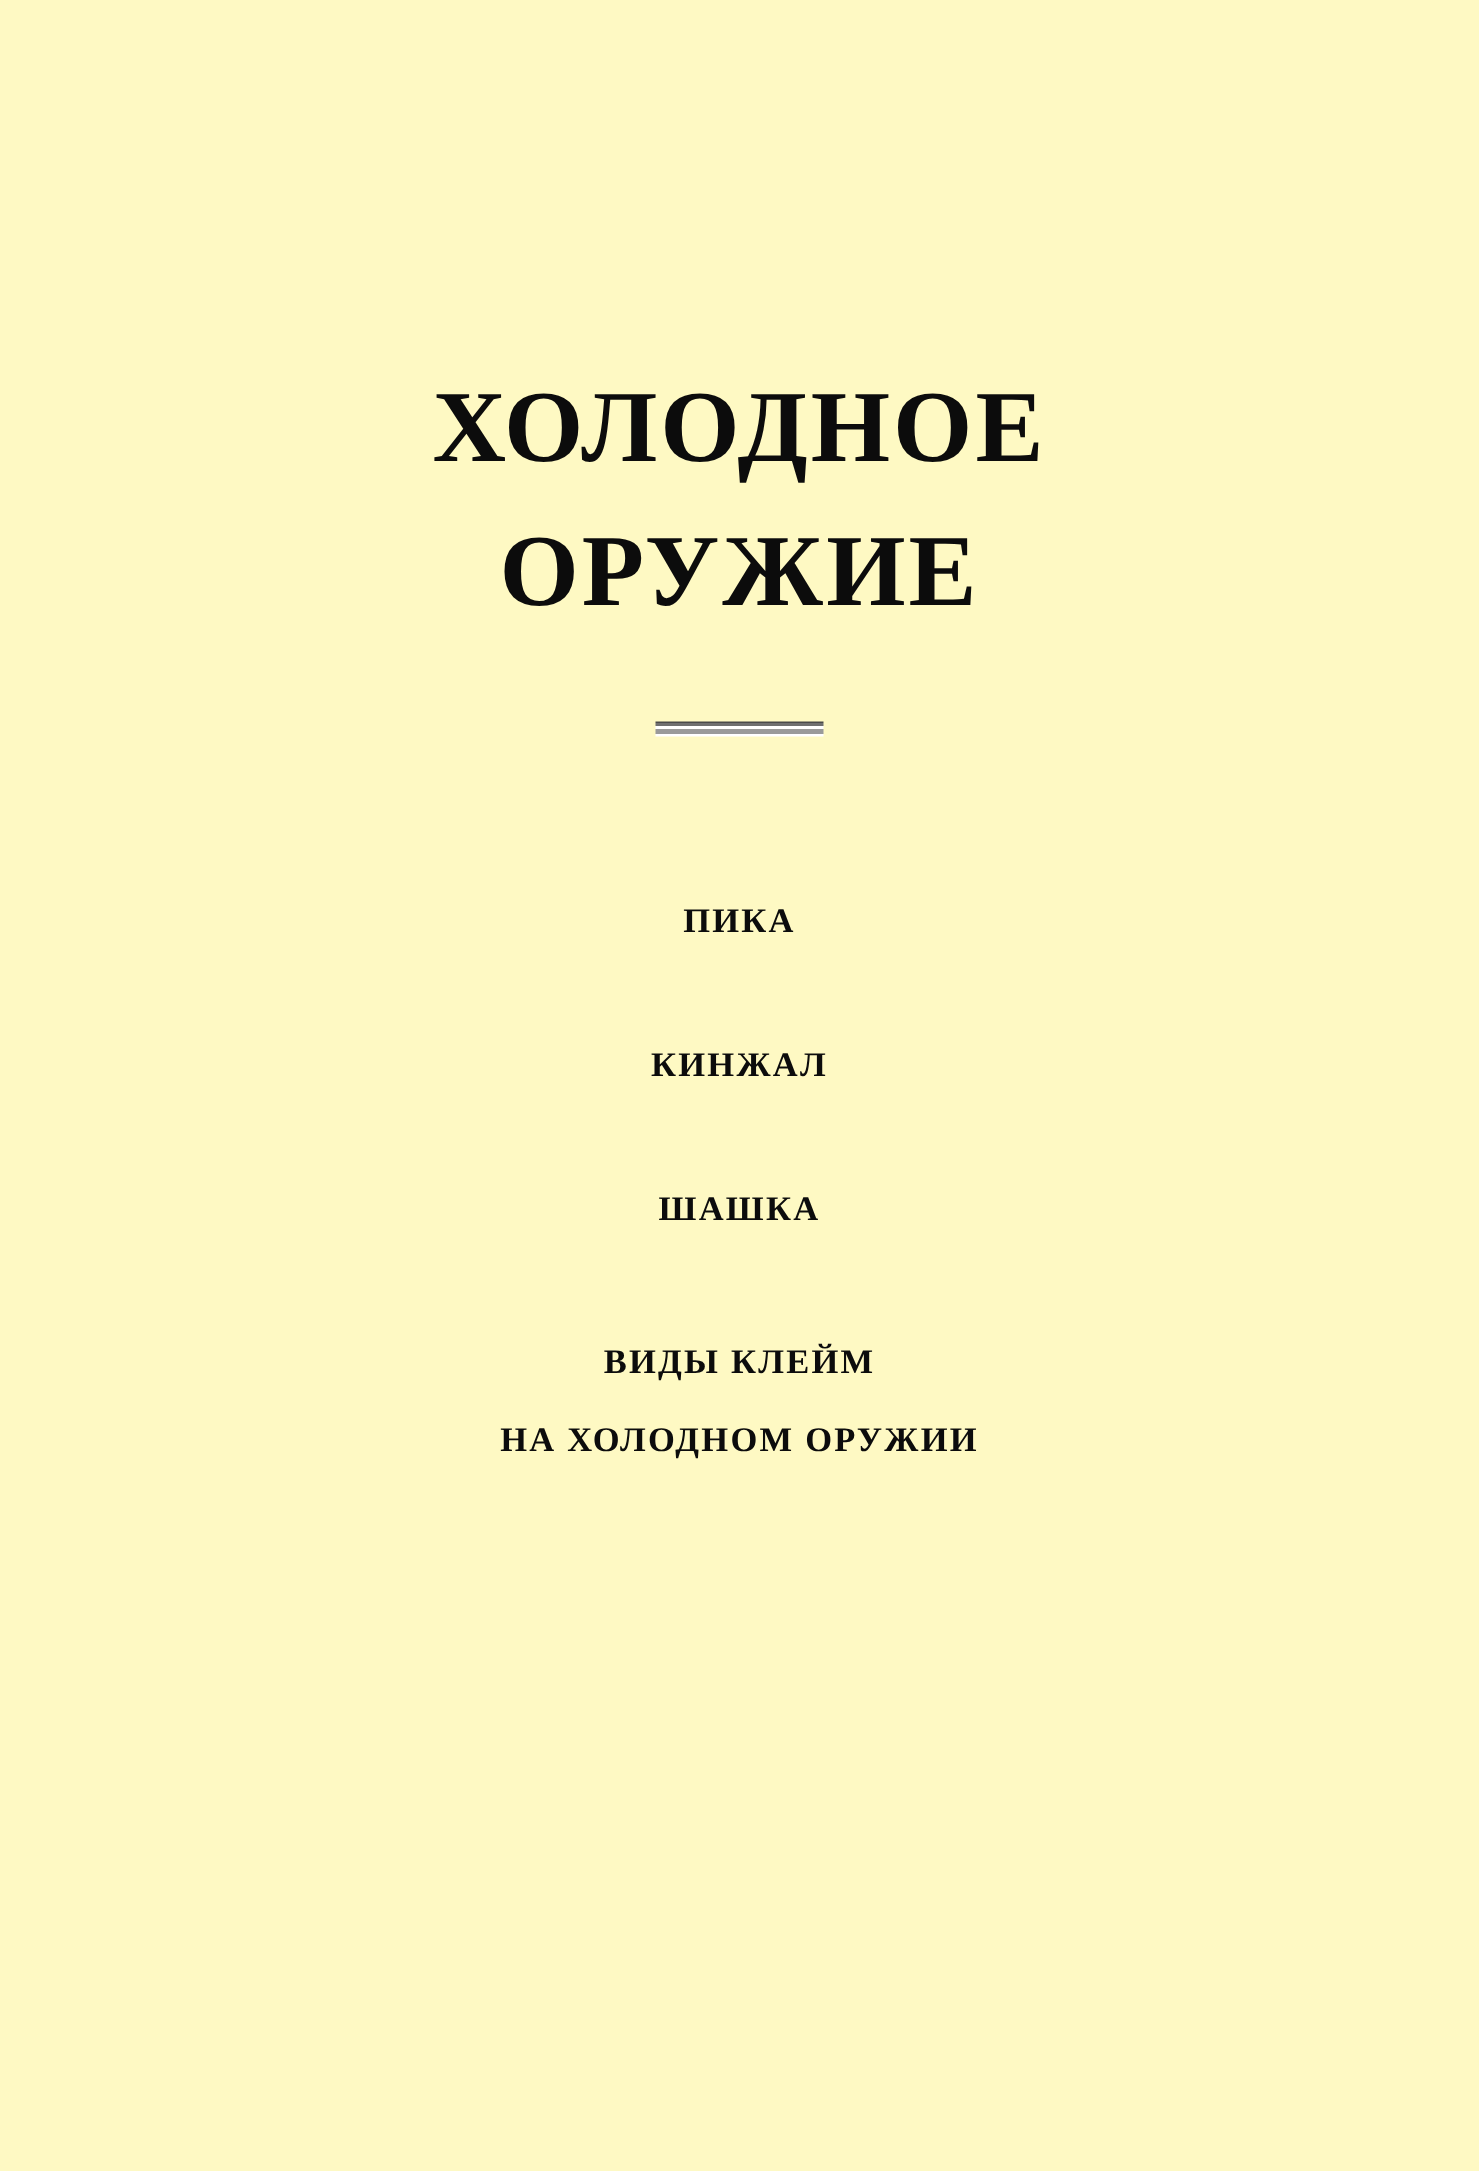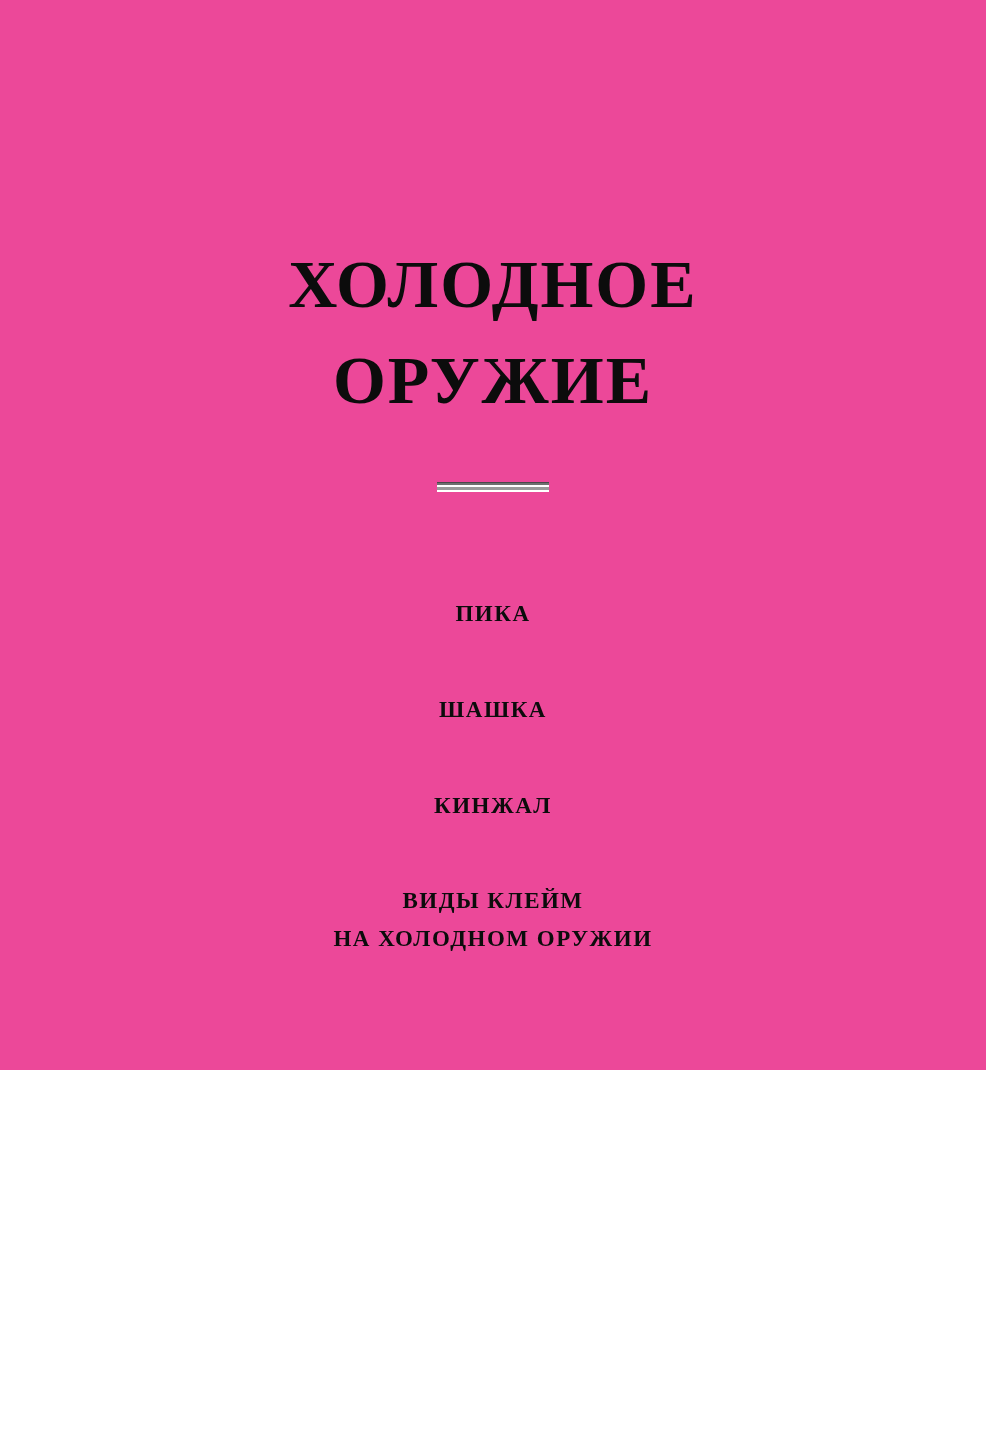--- a/index.html
+++ b/index.html
@@ -12,23 +12,23 @@
     width: 986px;
     height: 1447px;
     overflow: hidden;
     font-family: "Liberation Serif", "DejaVu Serif", serif;
     color: #111111;
   }
 
   .page {
     position: relative;
     width: 986px;
-    height: 1070px;
+    height: 1447px;
     box-sizing: border-box;
-    background: #ec4899;
+    background: #fef9c3;
   }
 
   .content {
     position: absolute;
     left: 0;
     top: 0;
     width: 986px;
     text-align: center;
   }
 
@@ -79,21 +79,21 @@
     font-weight: bold;
     font-size: 23px;
     line-height: 40px;
     letter-spacing: 1.5px;
     color: #0c0c0c;
     margin-bottom: 56px;
     white-space: pre-line;
   }
 
   .toc-entry.tight {
-    line-height: 38px;
+    line-height: 52px;
     margin-bottom: 0;
     margin-top: 12px;
   }
 </style>
 </head>
 <body>
 
 <div class="page">
   <div class="content">
 
@@ -101,20 +101,20 @@
       <div class="title-line">ХОЛОДНОЕ</div>
       <div class="title-line">ОРУЖИЕ</div>
     </div>
 
     <div class="divider-wrap">
       <span class="divider"></span>
     </div>
 
     <div class="toc">
       <div class="toc-entry">ПИКА</div>
+      <div class="toc-entry">КИНЖАЛ</div>
       <div class="toc-entry">ШАШКА</div>
-      <div class="toc-entry">КИНЖАЛ</div>
       <div class="toc-entry tight">ВИДЫ КЛЕЙМ
 НА ХОЛОДНОМ ОРУЖИИ</div>
     </div>
 
   </div>
 </div>
 
 </body></html>

